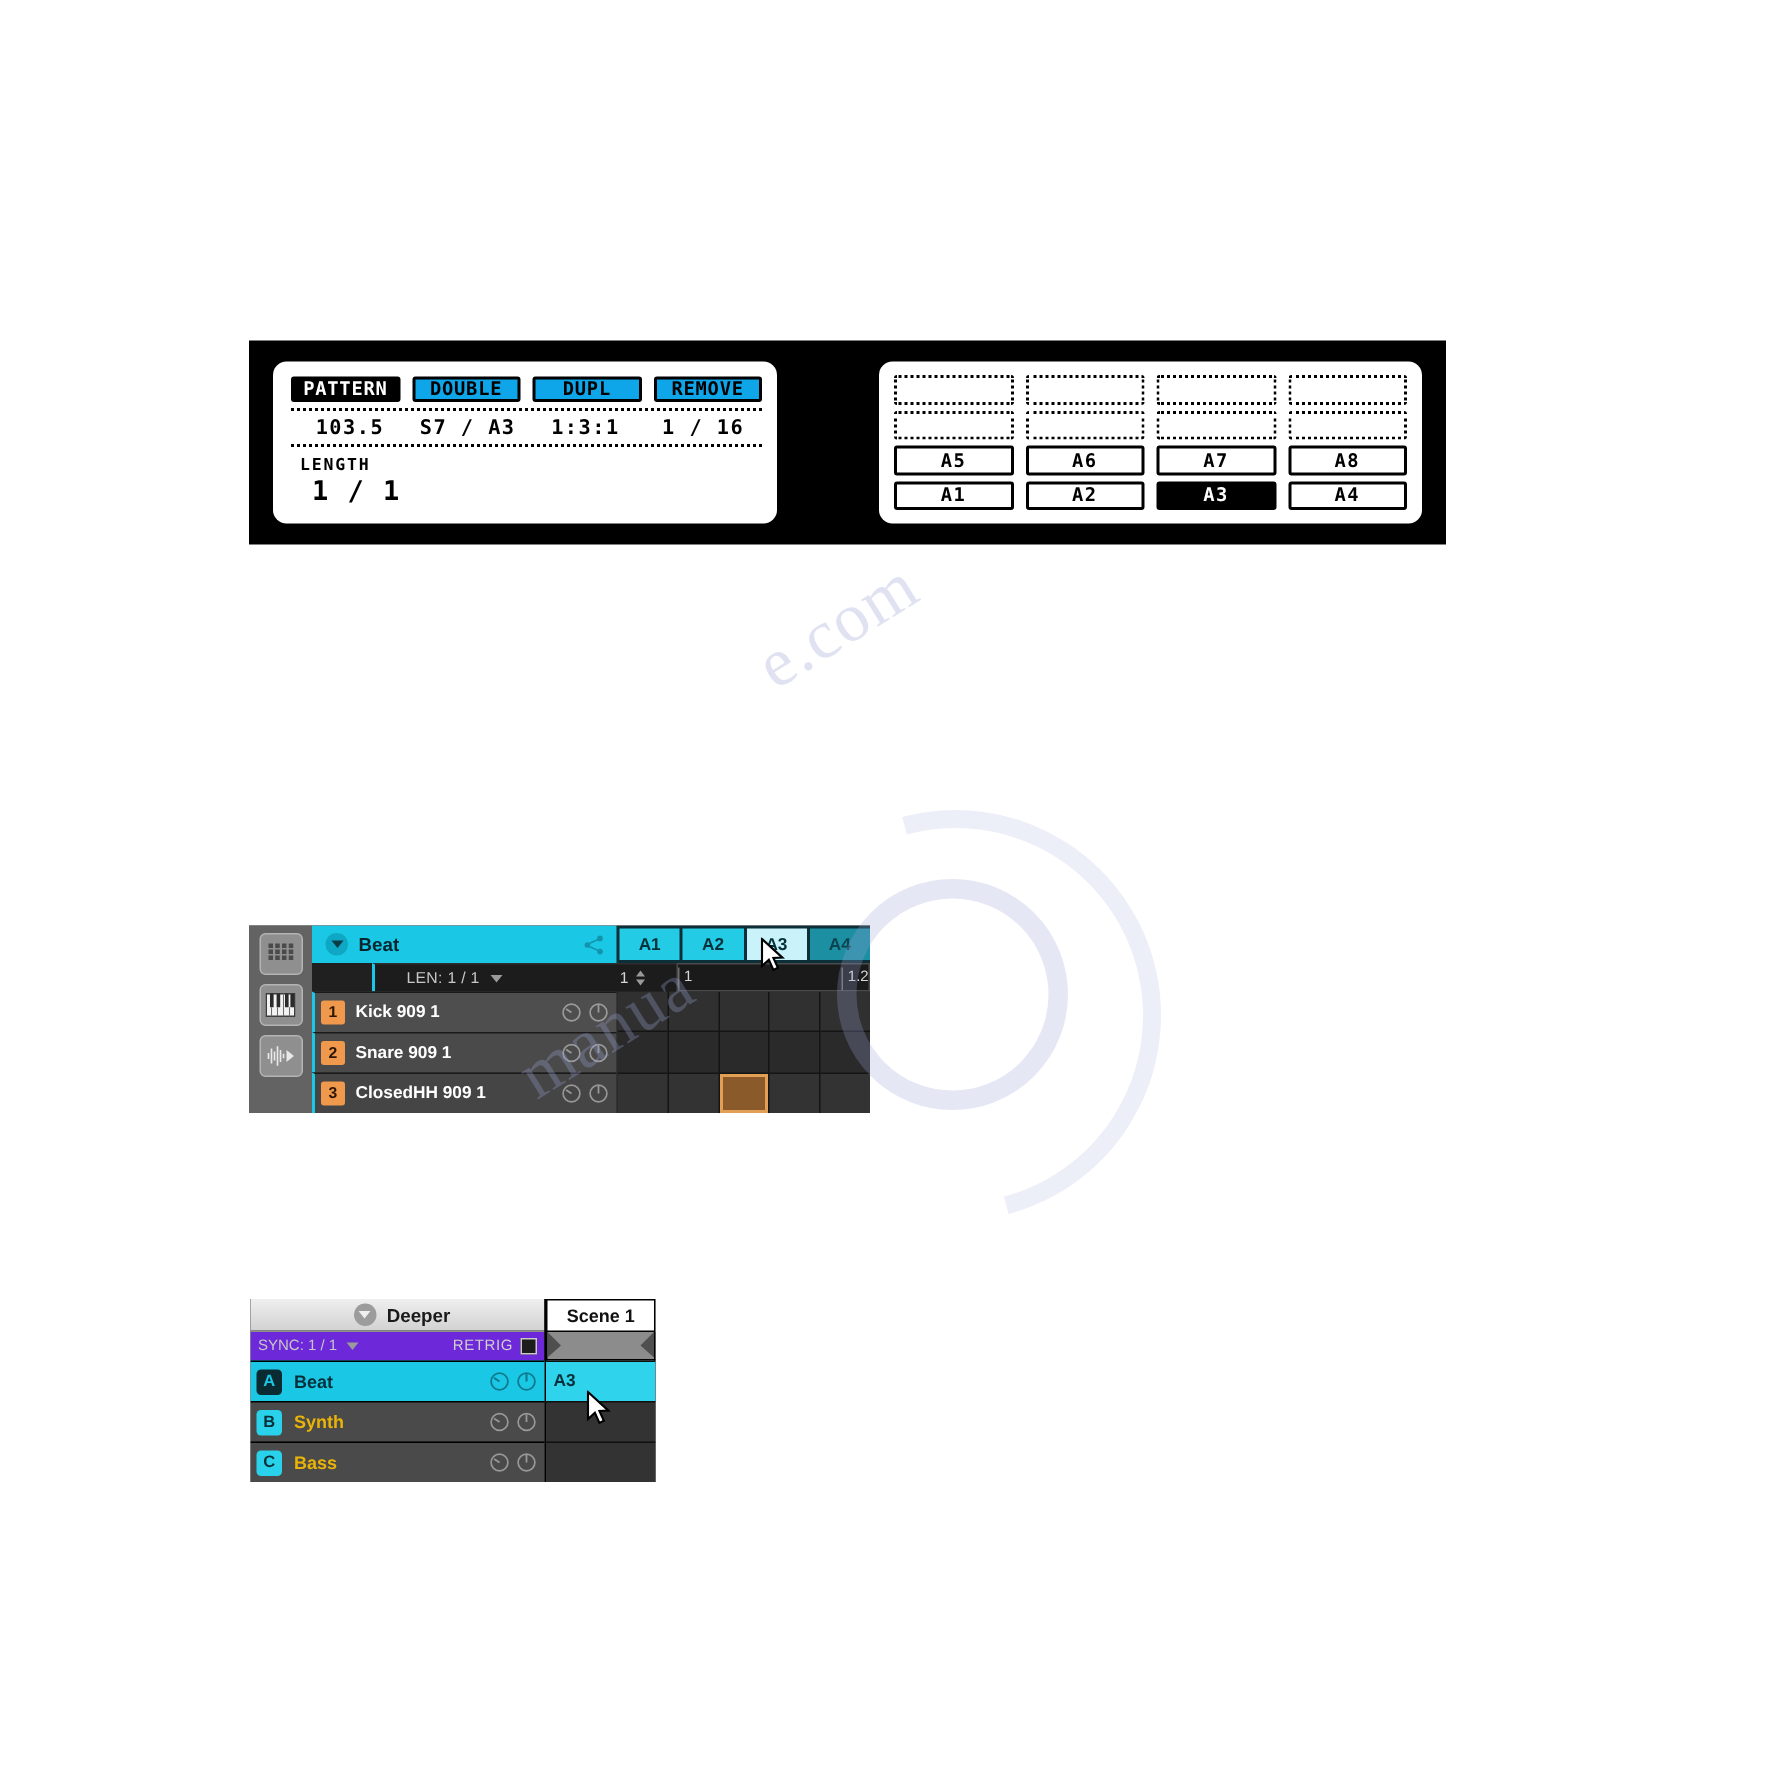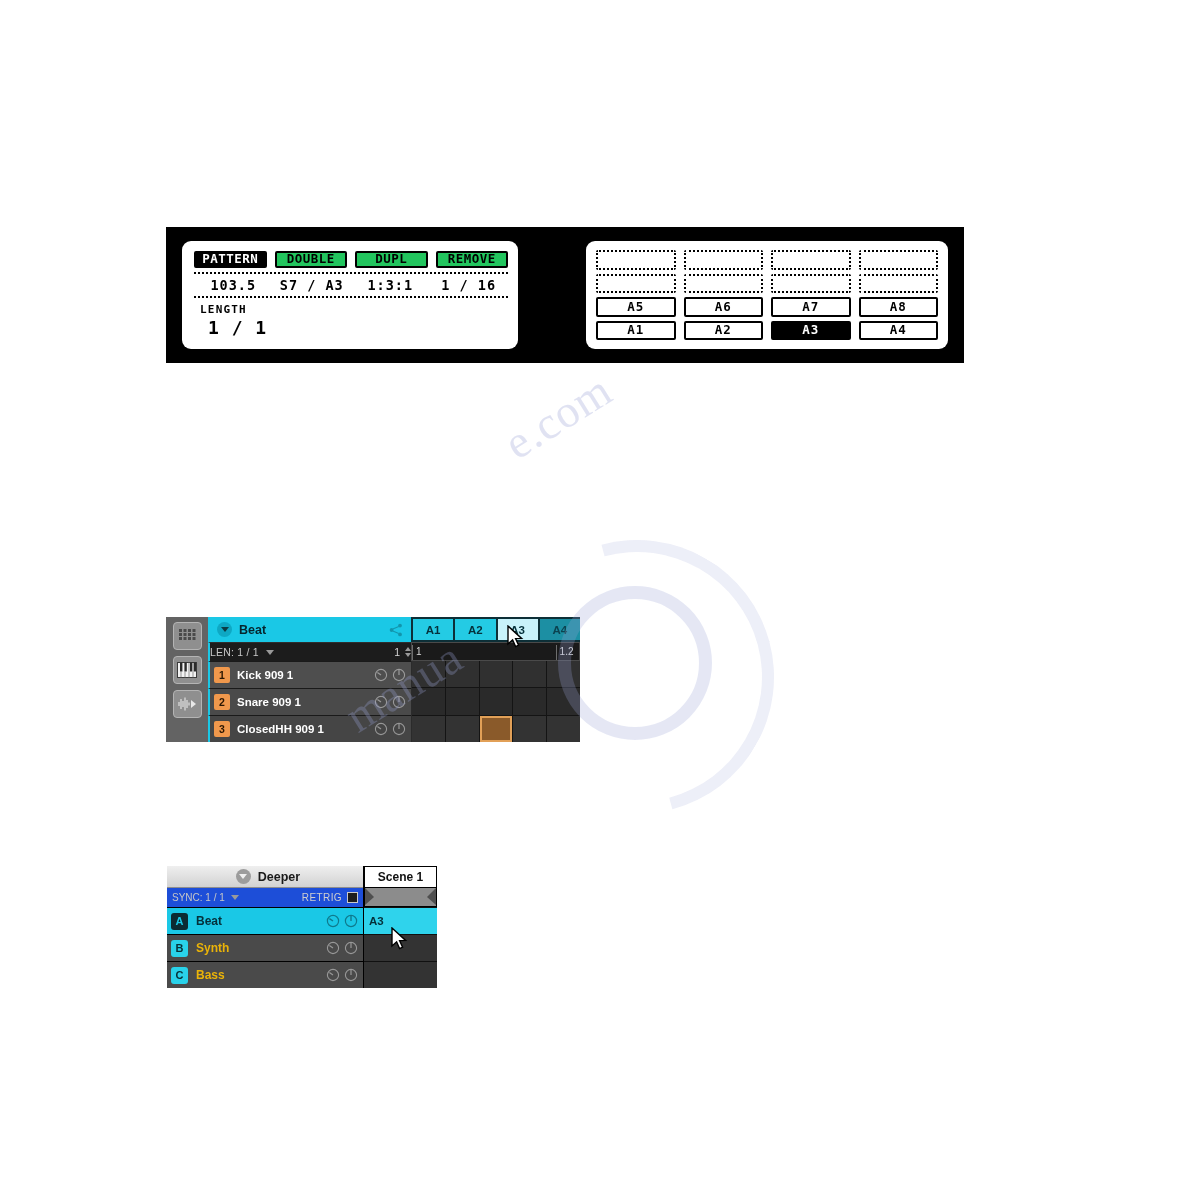--- a/index.html
+++ b/index.html
@@ -93,21 +93,21 @@
   }
   .lcd-btn {
     flex: 1;
     border: 2px solid #000;
     border-radius: 2px;
     font-family: "DejaVu Sans Mono", monospace;
     font-weight: bold;
     font-size: 12.5px;
     letter-spacing: 0.5px;
     color: #000;
-    background: #22c55e;
+    background: #0ea5e9;
     display: flex;
     align-items: center;
     justify-content: center;
     line-height: 1;
     box-sizing: border-box;
   }
   .lcd-btn.inverted {
     background: #000;
     color: #fff;
     border-color: #000;
@@ -295,25 +295,26 @@
     height: 19px;
     flex: 0 0 19px;
     background: #202020;
   }
   #len-cell {
     flex: 0 0 203px;
     display: flex;
     align-items: center;
     color: #c8c8c8;
     font-size: 10.5px;
-    padding: 0 0;
+    padding: 0 21px;
     box-sizing: border-box;
     background: #1c1c1c;
     border-top: 1px solid #2e2e2e;
     border-left: 2px solid #1ac8e6;
+    margin-left: 40px;
   }
   #len-label { letter-spacing: .2px; }
   .tri-down {
     width: 0; height: 0;
     border-left: 4px solid transparent;
     border-right: 4px solid transparent;
     border-top: 5px solid #9a9a9a;
     margin-left: 7px;
   }
   #len-spacer { flex: 1; }
@@ -453,21 +454,21 @@
   #deeper-name {
     color: #1a1a1a;
     font-weight: bold;
     font-size: 12.5px;
     margin-left: 7px;
   }
 
   #sync-bar {
     height: 19px;
     flex: 0 0 19px;
-    background: #1d4ed8;
+    background: #6d28d9;
     display: flex;
     align-items: center;
     padding: 0 5px;
     box-sizing: border-box;
     color: #c6c6c6;
     font-size: 10px;
   }
   #sync-bar .tri-down { margin-left: 6px; }
   #sync-spacer { flex: 1; }
   #retrig-label { letter-spacing: .4px; font-size: 10px; color: #cfcfcf; margin-right: 5px; }

